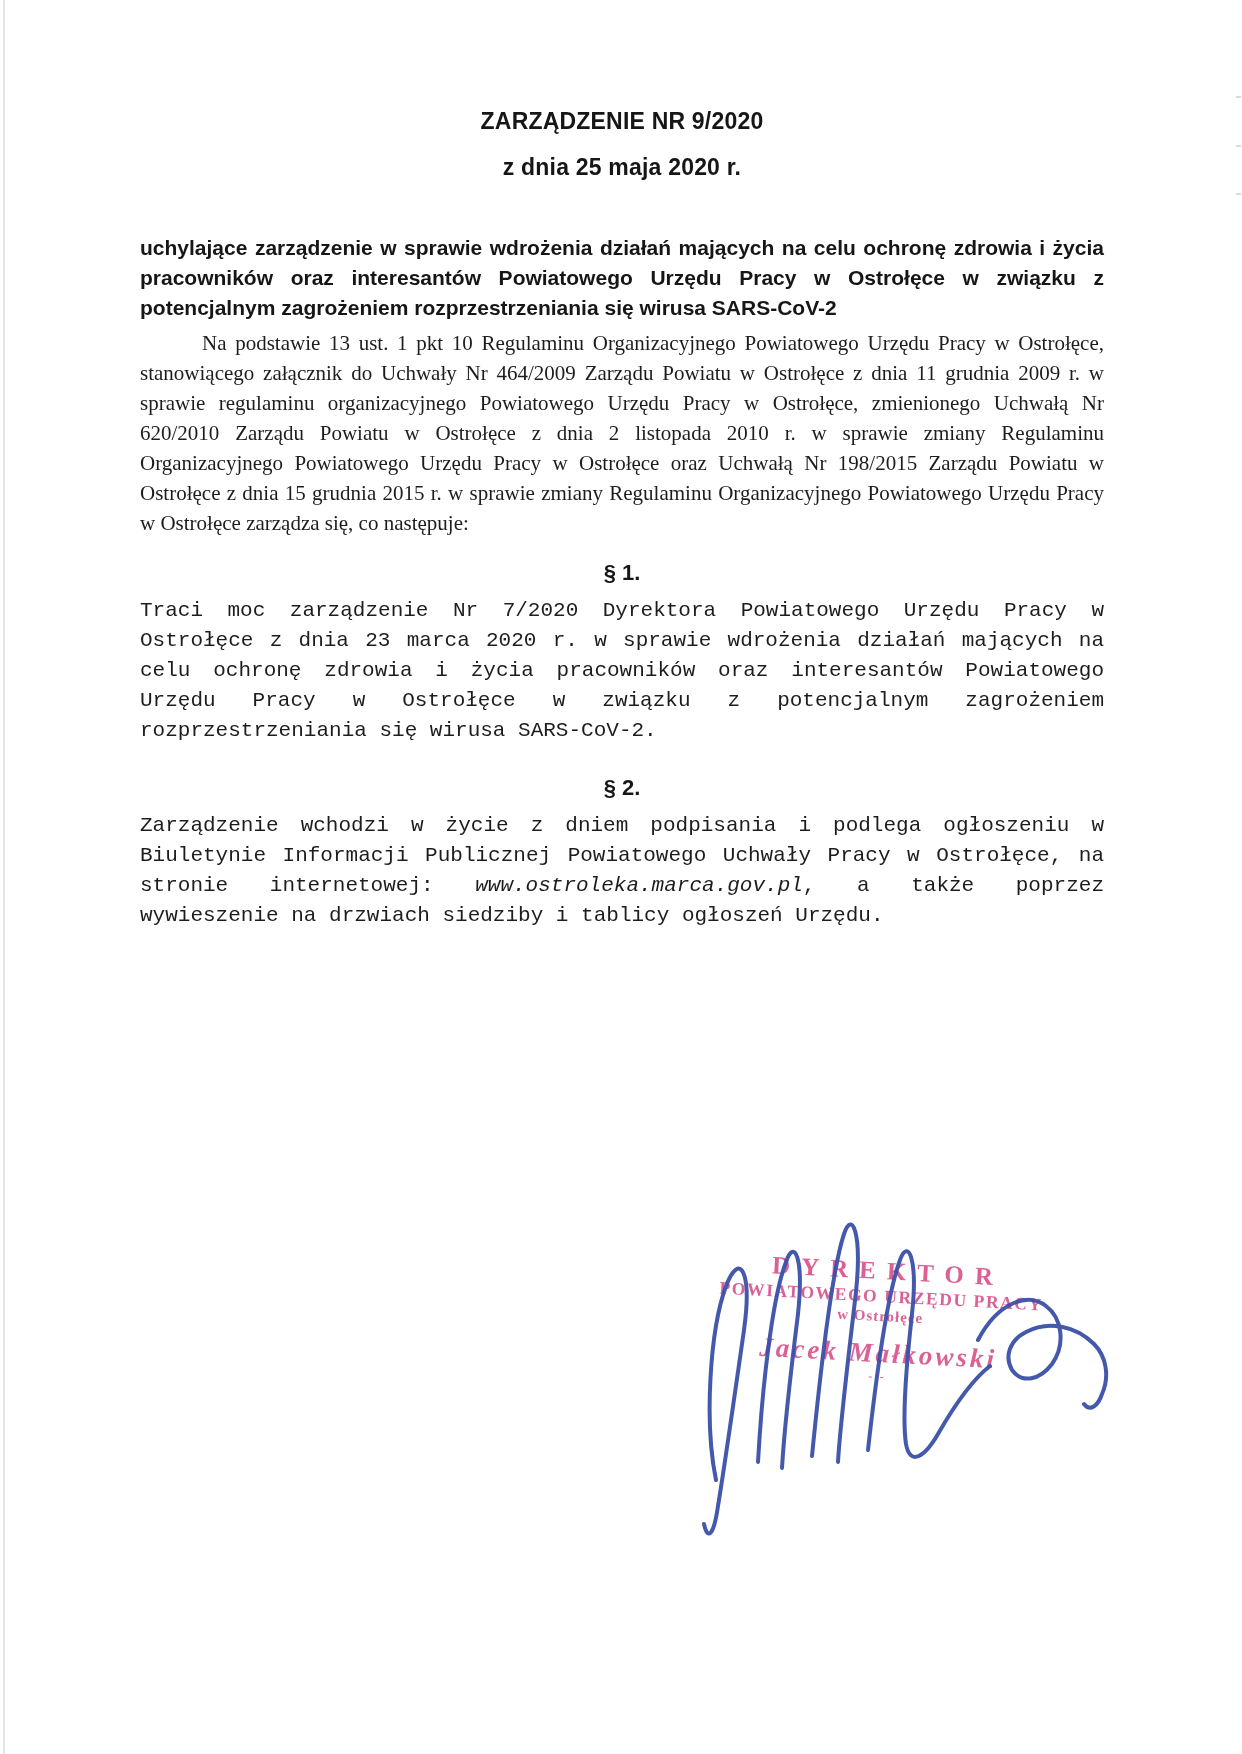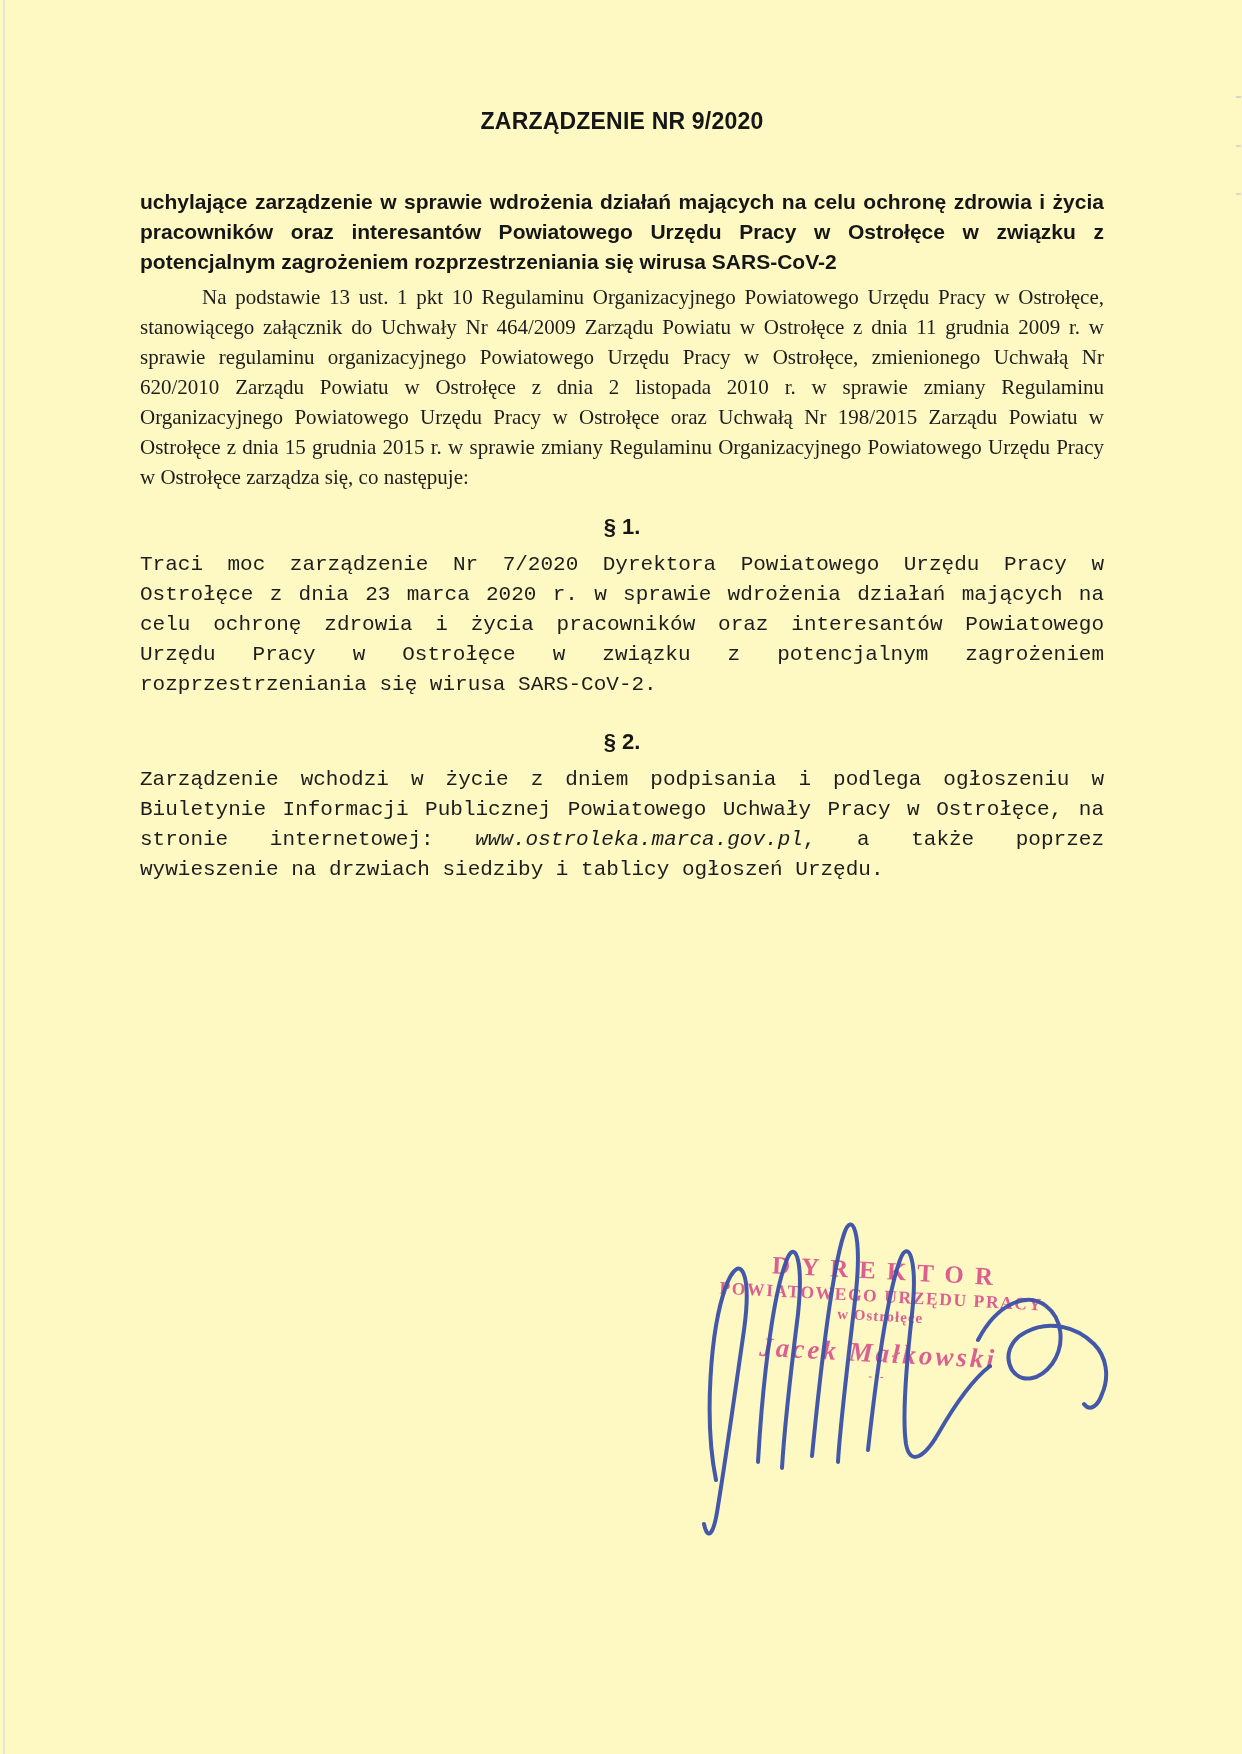--- a/index.html
+++ b/index.html
@@ -1,20 +1,20 @@
 <!DOCTYPE html>
 <html lang="pl"><head>
 <meta charset="utf-8">
 <style>
   html,body{margin:0;padding:0;background:#e9e9e9;}
   .page{
     position:relative;
     width:1242px;height:1754px;
     margin:0 auto;
-    background:#fef9c3;
+    background:#ffffff;
     color:#1d1d1d;
     font-family:"Liberation Sans","DejaVu Sans",sans-serif;
     overflow:hidden;
     box-sizing:border-box;
   }
   .scan-edge-left{
     position:absolute;left:3px;top:0;bottom:0;width:2px;
     background:#dedede;opacity:.8;
   }
   .scan-dash{
@@ -98,20 +98,21 @@
 
   <div class="scan-edge-left"></div>
   <div class="scan-dash" style="top:96px"></div>
   <div class="scan-dash" style="top:145px"></div>
   <div class="scan-dash" style="top:193px"></div>
 
   <div class="content">
 
     <header class="doc-header">
       <h1>ZARZĄDZENIE NR 9/2020</h1>
+      <h3>z dnia 25 maja 2020 r.</h3>
     </header>
 
     <p class="subject">uchylające zarządzenie w sprawie wdrożenia działań mających na celu ochronę zdrowia i życia pracowników oraz interesantów Powiatowego Urzędu Pracy w Ostrołęce w związku z potencjalnym zagrożeniem rozprzestrzeniania się wirusa SARS-CoV-2</p>
 
     <p class="legal-basis indent">Na podstawie 13 ust. 1 pkt 10 Regulaminu Organizacyjnego Powiatowego Urzędu Pracy w Ostrołęce, stanowiącego załącznik do Uchwały Nr 464/2009 Zarządu Powiatu w Ostrołęce z dnia 11 grudnia 2009 r. w sprawie regulaminu organizacyjnego Powiatowego Urzędu Pracy w Ostrołęce, zmienionego Uchwałą Nr 620/2010 Zarządu Powiatu w Ostrołęce z dnia 2 listopada 2010 r. w sprawie zmiany Regulaminu Organizacyjnego Powiatowego Urzędu Pracy w Ostrołęce oraz Uchwałą Nr 198/2015 Zarządu Powiatu w Ostrołęce z dnia 15 grudnia 2015 r. w sprawie zmiany Regulaminu Organizacyjnego Powiatowego Urzędu Pracy w Ostrołęce zarządza się, co następuje:</p>
 
     <div class="section-heading">§ 1.</div>
 
     <p class="section-text">Traci moc zarządzenie Nr 7/2020 Dyrektora Powiatowego Urzędu Pracy w Ostrołęce z dnia 23 marca 2020 r. w sprawie wdrożenia działań mających na celu ochronę zdrowia i życia pracowników oraz interesantów Powiatowego Urzędu Pracy w Ostrołęce w związku z potencjalnym zagrożeniem rozprzestrzeniania się wirusa SARS-CoV-2.</p>
 

